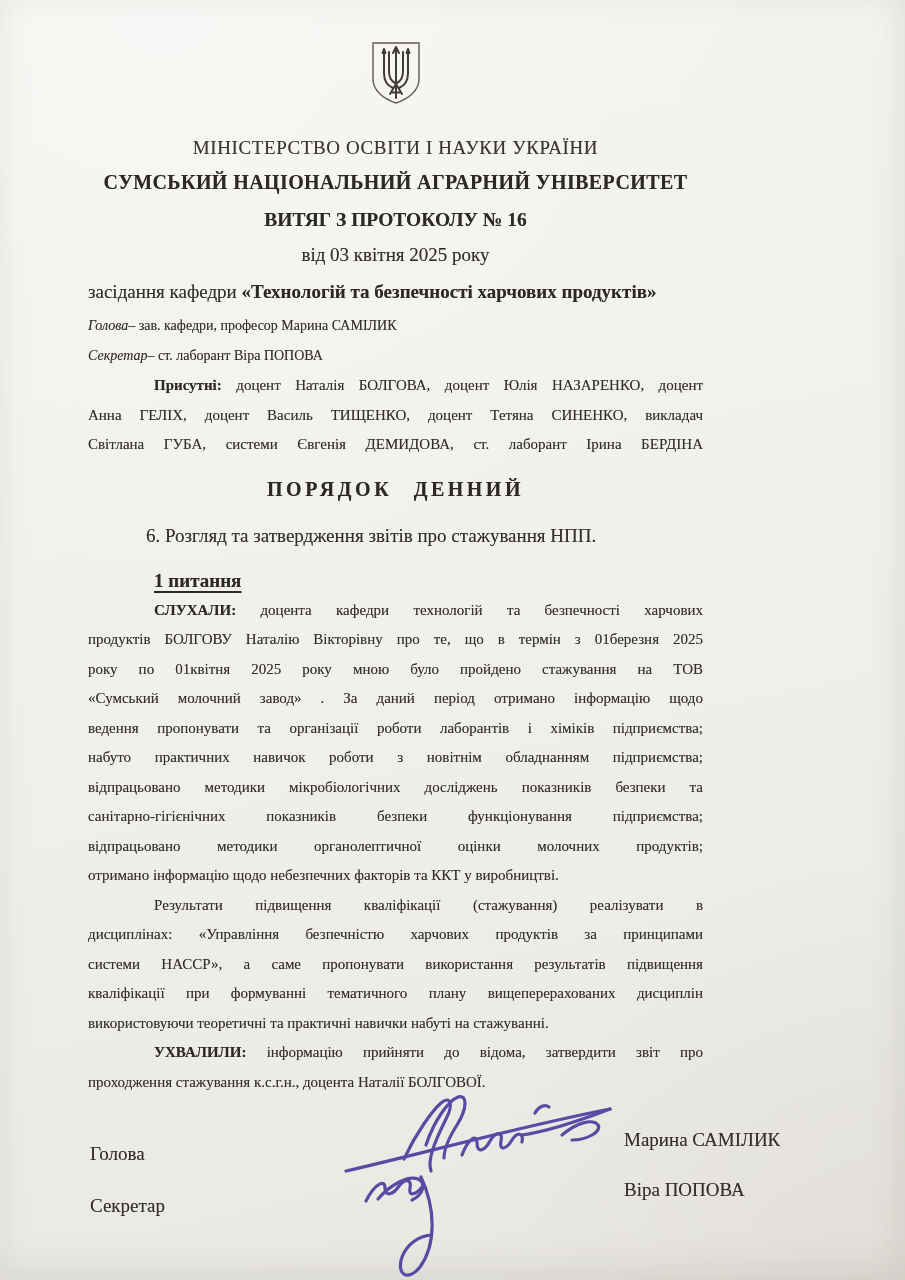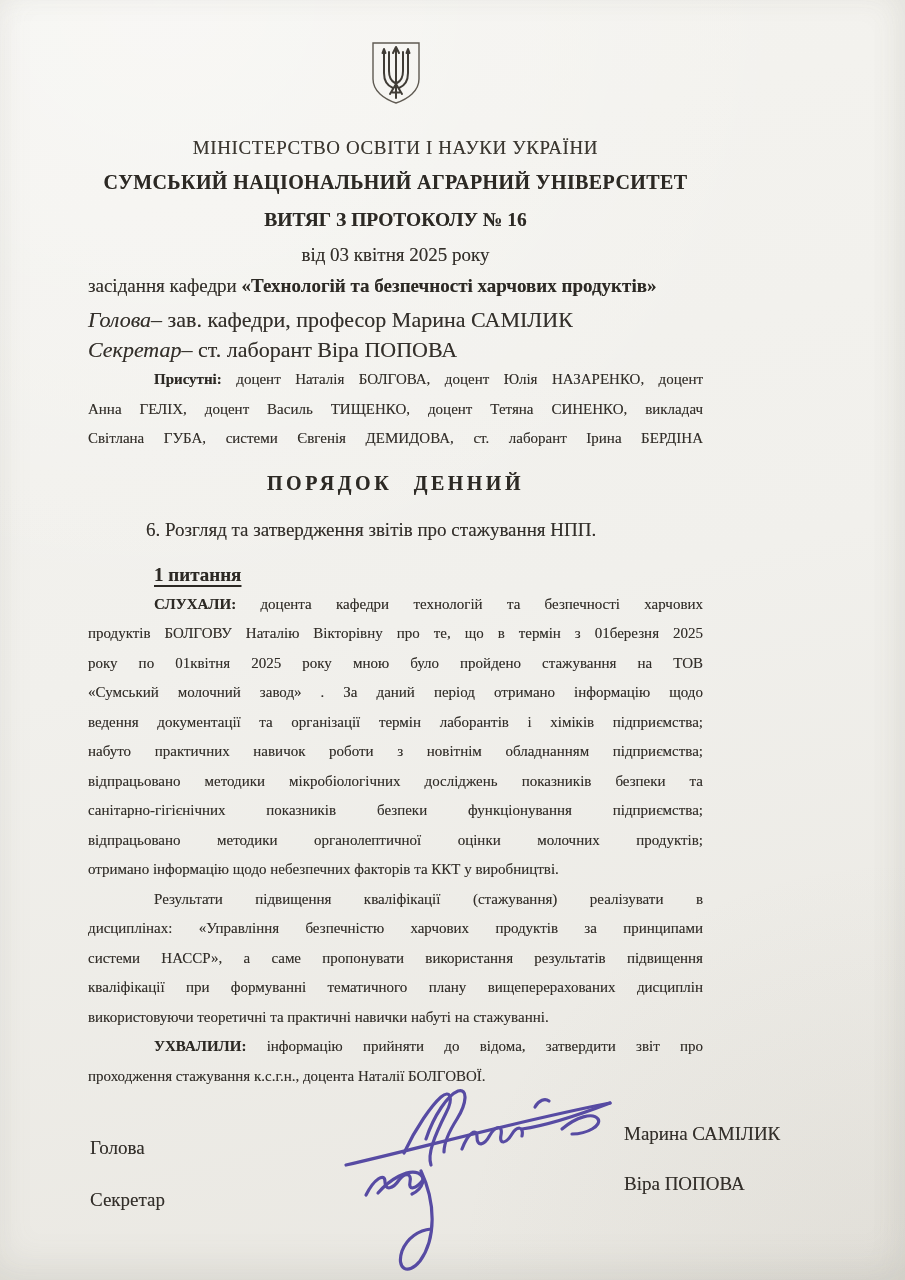--- a/index.html
+++ b/index.html
@@ -17,23 +17,23 @@
     position:relative;width:759px;height:1280px;box-sizing:border-box;
     padding:40px 56px 0 88px;
     text-shadow:0 0 .5px rgba(56,52,46,.45);
   }
   .center{text-align:center;}
   .emblem-wrap{text-align:center;margin:0 0 12px 0;}
   .ministry{font-size:19px;letter-spacing:.6px;line-height:24px;margin-top:26px;color:#3a362f;}
   .university{font-size:20px;font-weight:bold;letter-spacing:.4px;line-height:26px;margin-top:9px;color:#2c2924;}
   .doc-title{font-size:19.5px;font-weight:bold;line-height:26px;margin-top:12px;color:#2c2924;}
   .doc-date{font-size:19px;line-height:26px;margin-top:9px;}
-  .meeting{font-size:19px;line-height:28px;margin-top:4px;}
+  .meeting{font-size:19px;line-height:28px;margin-top:10px;}
   .meeting b{color:#2c2924;}
-  .officer{font-size:22px;line-height:30px;}
+  .officer{font-size:14px;line-height:30px;}
   .officer .role{font-style:italic;}
   .officers{margin-top:5px;}
   .para{font-size:15px;}
   .jline{line-height:29.5px;text-align:justify;text-align-last:justify;white-space:nowrap;}
   .pline{line-height:29.5px;text-align:left;white-space:nowrap;}
   .ind{text-indent:66px;}
   .lead{font-weight:bold;color:#2c2924;}
   .agenda-head{font-size:20px;font-weight:bold;letter-spacing:3.5px;word-spacing:13px;line-height:30px;margin-top:14px;color:#2c2924;}
   .agenda-item{font-size:19px;line-height:30px;margin-top:17px;text-indent:58px;}
   .question{font-size:19px;font-weight:bold;line-height:29px;margin-top:15px;padding-left:66px;color:#2c2924;}
@@ -91,21 +91,21 @@
   <div class="agenda-head center">ПОРЯДОК ДЕННИЙ</div>
   <div class="agenda-item">6. Розгляд та затвердження звітів про стажування НПП.</div>
 
   <div class="question"><span>1 питання</span></div>
 
   <div class="para heard">
     <div class="jline ind"><b class="lead">СЛУХАЛИ:</b> <span>доцента кафедри технологій та безпечності харчових</span></div>
     <div class="jline">продуктів БОЛГОВУ Наталію Вікторівну про те, що в термін з 01березня 2025</div>
     <div class="jline">року по 01квітня 2025 року мною було пройдено стажування на ТОВ</div>
     <div class="jline">«Сумський молочний завод» . За даний період отримано інформацію щодо</div>
-    <div class="jline">ведення документації та організації термін лаборантів і хіміків підприємства;</div>
+    <div class="jline">ведення пропонувати та організації роботи лаборантів і хіміків підприємства;</div>
     <div class="jline">набуто практичних навичок роботи з новітнім обладнанням підприємства;</div>
     <div class="jline">відпрацьовано методики мікробіологічних досліджень показників безпеки та</div>
     <div class="jline">санітарно-гігієнічних показників безпеки функціонування підприємства;</div>
     <div class="jline">відпрацьовано методики органолептичної оцінки молочних продуктів;</div>
     <div class="pline">отримано інформацію щодо небезпечних факторів та ККТ у виробництві.</div>
   </div>
 
   <div class="para">
     <div class="jline ind">Результати підвищення кваліфікації (стажування) реалізувати в</div>
     <div class="jline">дисциплінах: «Управління безпечністю харчових продуктів за принципами</div>

